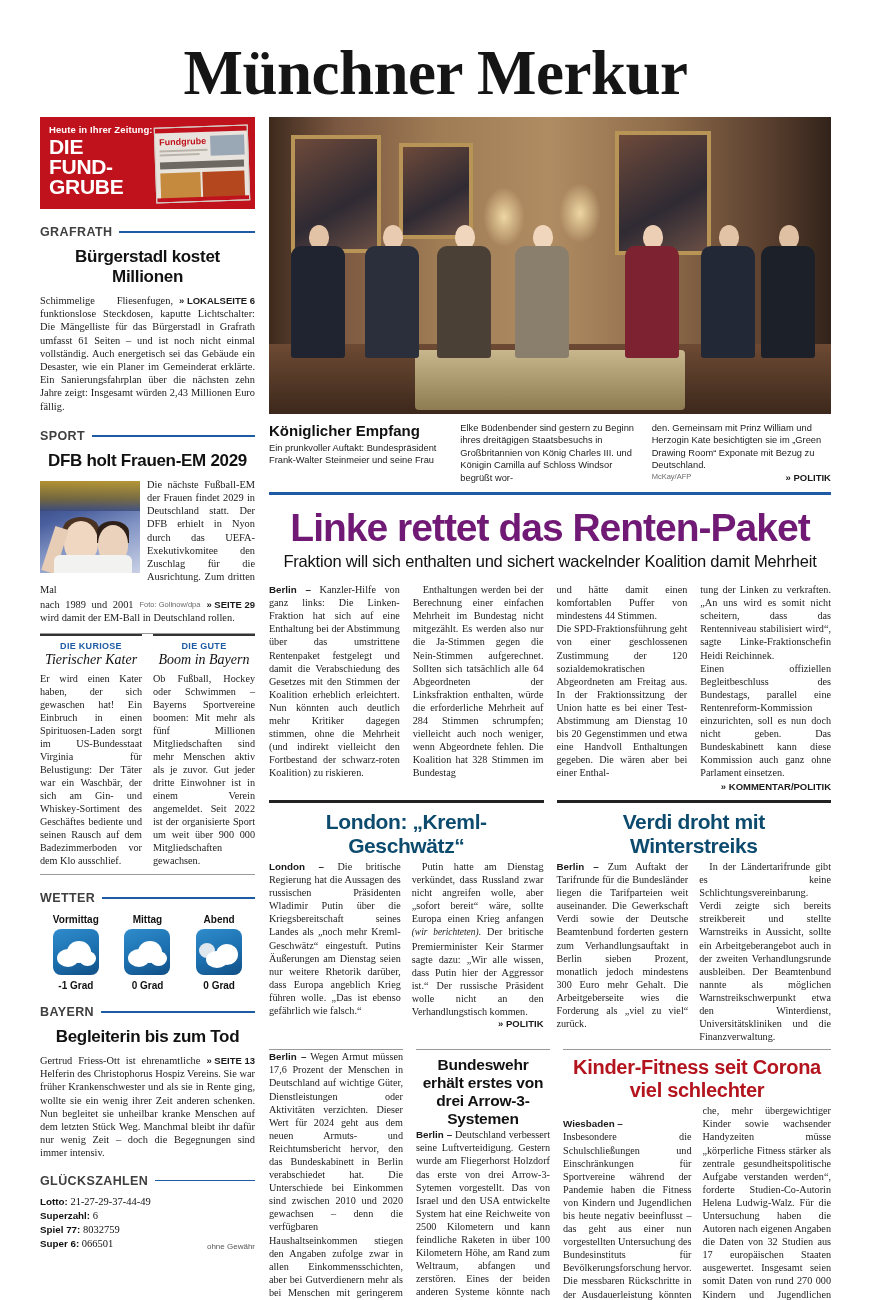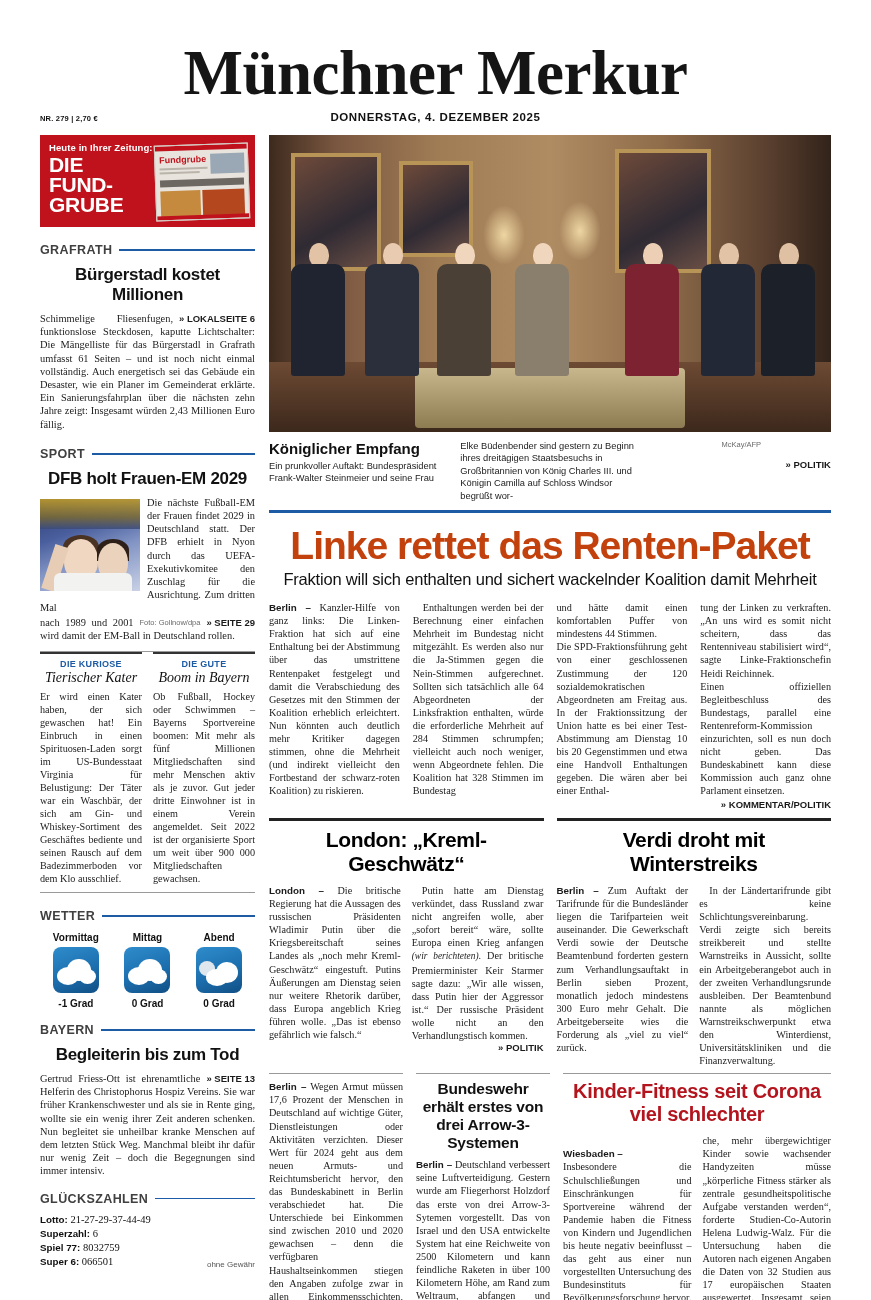--- a/index.html
+++ b/index.html
@@ -213,79 +213,74 @@
   .cap-block { display: flex; gap: 12px; margin-top: 8px; }
   .cap-col { flex: 1; }
   .cap-title {
     font-family: "Liberation Sans", sans-serif;
     font-weight: bold; font-size: 15px; margin-bottom: 3px; color: #111;
   }
   .cap-text {
     font-family: "Liberation Sans", sans-serif;
     font-size: 9.3px; line-height: 12.4px; color: #1b1b1b;
   }
-  .cap-meta { display:flex; align-items: center; gap: 10px; flex-direction: column; }
+  .cap-meta { display:flex; align-items: flex-start; gap: 10px; }
   .rule-blue-thick { height: 3px; background: #1d5ba4; margin-top: 8px; }
 
   
   .lead-title {
     font-family: "Liberation Sans", sans-serif;
     font-weight: bold; font-size: 39px; text-align: center;
-    letter-spacing: -1px; margin-top: 11px; color: #c2410c;
+    letter-spacing: -1px; margin-top: 11px; color: #701a75;
   }
   .lead-sub {
     font-family: "Liberation Sans", sans-serif;
     font-size: 16.5px; text-align: center; margin-top: 2px; color: #111;
     letter-spacing: -.2px;
   }
   .cols-3 { display: flex; gap: 13px; margin-top: 8px; }
   .cols-3 > div { flex: 1; }
   .cols-2 { display: flex; gap: 13px; }
   .cols-2 > div { flex: 1; }
   .rule-dark { height: 2.5px; background: #222; }
   .rule-gray { height: 1px; background: #999; }
 
   .sec-title-lg {
     font-family: "Liberation Sans", sans-serif;
-    font-weight: bold; font-size: 21px; text-align: center; margin-top: 7px; color: #000000;
+    font-weight: bold; font-size: 21px; text-align: center; margin-top: 7px; color: #0c4a6e;
     letter-spacing: -.4px;
   }
   .sec-title-md {
     font-family: "Liberation Sans", sans-serif;
     font-weight: bold; font-size: 15.5px; text-align: center; margin-top: 6px; color: #111;
     line-height: 18px; letter-spacing: -.2px;
   }
   .sec-title-red {
     font-family: "Liberation Sans", sans-serif;
     font-weight: bold; font-size: 20px; text-align: center; margin-top: 6px;
     color: #b3141e; line-height: 23px; letter-spacing: -.3px;
   }
   .news-body {
     font-family: "Liberation Serif", serif;
-    font-size: 10.2px; line-height: 13.1px; text-align: justify; margin-top: 6px;
+    font-size: 10.2px; line-height: 13.1px; text-align: justify; 
     hyphens: auto; color: #1b1b1b;
   }
   .news-body i { font-style: italic; font-size: 9.4px; }
   .half-cols { display: flex; gap: 11px; }
   .half-cols > div { flex: 1; }
   .bottom-3 { display: flex; gap: 13px; margin-top: 6px; }
   .bottom-3 > div { flex: 1; }
 </style>
 </head>
 <body>
 
 <div class="page">
 
   <div class="masthead">
     <div class="masthead-title">Münchner Merkur</div>
-    <div class="masthead-sub">
-      <div class="mh-issue">NR. 279 | 2,70 €</div>
-      <div class="mh-date">DONNERSTAG, 4. DEZEMBER 2025</div>
-      <div class="mh-spacer"></div>
-    </div>
   </div>
 
   <div class="content">
 
     <div class="col-left">
 
       <div class="promo">
         <div class="promo-left">
           <div class="promo-kicker">Heute in Ihrer Zeitung:</div>
           <div class="promo-big">DIE</div>
@@ -472,20 +467,21 @@
 
       <div class="cap-block">
         <div class="cap-col">
           <div class="cap-title">Königlicher Empfang</div>
           <div class="cap-text">Ein prunkvoller Auftakt: Bundespräsident Frank-Walter Steinmeier und seine Frau</div>
         </div>
         <div class="cap-col">
           <div class="cap-text">Elke Büdenbender sind gestern zu Beginn ihres dreitägigen Staatsbesuchs in Großbritannien von König Charles III. und Königin Camilla auf Schloss Windsor begrüßt wor-</div>
         </div>
         <div class="cap-col">
+          <div class="cap-text">den. Gemeinsam mit Prinz William und Herzogin Kate besichtigten sie im „Green Drawing Room“ Exponate mit Bezug zu Deutschland.</div>
           <div class="cap-meta">
             <span class="credit">McKay/AFP</span>
             <span class="ref" style="margin-left:auto;">» POLITIK</span>
           </div>
         </div>
       </div>
 
       <div class="rule-blue-thick"></div>
 
       <div class="lead-title">Linke rettet das Renten-Paket</div>

